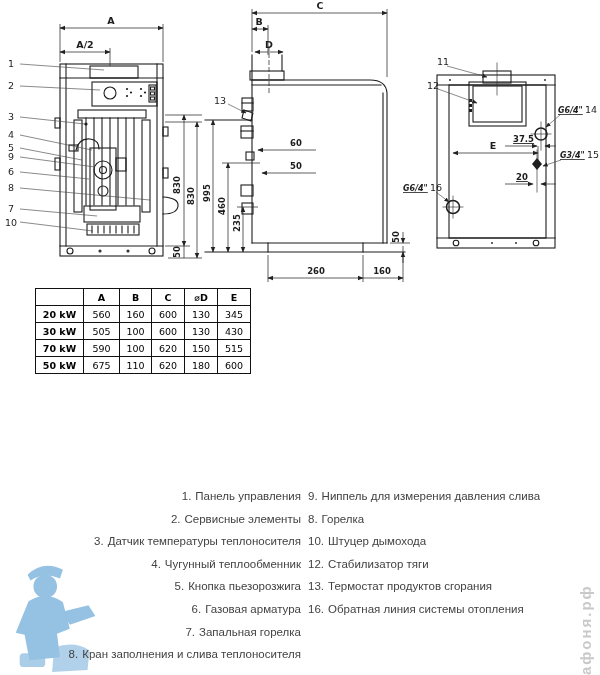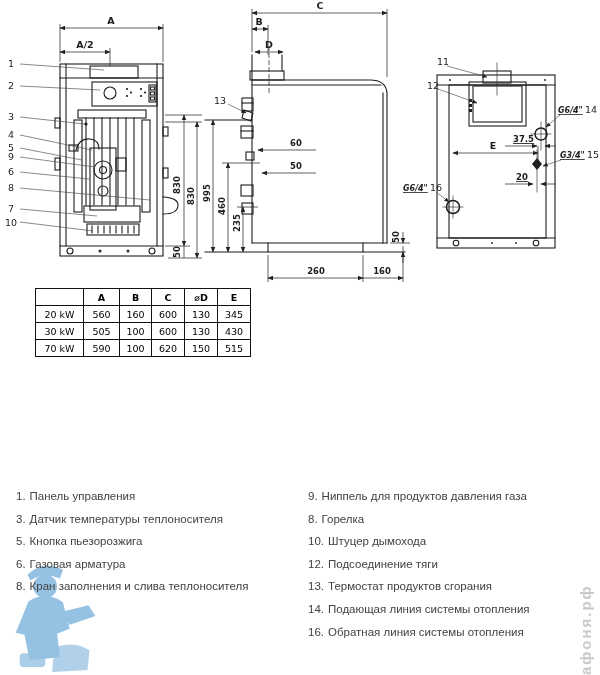--- a/index.html
+++ b/index.html
@@ -12,25 +12,25 @@
   .leader{stroke:#4a4a4a;fill:none;stroke-width:.65;}
   .num{font-size:9.5px;}
   .dimtxt{font-size:8.5px;font-weight:600;}
   .letter{font-size:9.5px;font-weight:600;}
   .u{text-decoration:underline;}
   .thread{font-size:8px;font-weight:700;font-style:italic;text-decoration:underline;}
   .spec-table{position:absolute;left:35px;top:288px;border-collapse:collapse;background:#fff;}
   .spec-table td,.spec-table th{border:1.6px solid #111;text-align:center;vertical-align:middle;
       font-family:"DejaVu Sans",sans-serif;font-size:9.5px;height:16px;padding:0 2px;}
   .spec-table th{font-weight:700;}
-  .spec-table td.power{font-weight:400;}
+  .spec-table td.power{font-weight:700;}
   .spec-table col.c0{width:48px}.spec-table col.c1{width:36px}.spec-table col.c2{width:32px}
   .spec-table col.c3{width:33px}.spec-table col.c4{width:33px}.spec-table col.c5{width:33px}
   .legend-col{position:absolute;top:490px;}
-  .legend-col.left{left:16px;width:285px;}
+  .legend-col.left{left:16px;width:285px;text-align:right;}
   .legend-col.right{left:308px;width:288px;}
   .legend-item{font-size:11.5px;line-height:12px;color:#424242;margin-bottom:10.6px;white-space:nowrap;}
   .legend-item .n{margin-right:4px;}
   .wm-text{position:absolute;right:6px;top:560px;height:115px;color:#c9c9c9;font-weight:700;
       font-size:15px;letter-spacing:2px;writing-mode:vertical-rl;transform:rotate(180deg);
       font-family:"Liberation Sans",sans-serif;user-select:none;}
   .mascot{position:absolute;left:0px;top:554px;opacity:.5;}
 </style>
 </head>
 <body>
@@ -319,47 +319,57 @@
       <td>430</td>
     </tr>
     <tr>
       <td class="power">70 kW</td>
       <td>590</td>
       <td>100</td>
       <td>620</td>
       <td>150</td>
       <td>515</td>
     </tr>
+    <tr>
+      <td class="power">50 kW</td>
+      <td>675</td>
+      <td>110</td>
+      <td>620</td>
+      <td>180</td>
+      <td>600</td>
+    </tr>
   </tbody>
     </table>
 
   
   <svg class="mascot" width="118" height="120" viewBox="0 0 120 120">
     <g fill="#2e86c6">
       <path d="M28 20 q16 -15 36 -5 l-3 9 q-16 -7 -30 2 z"></path>
       <circle cx="46" cy="32" r="12"></circle>
       <path d="M29 47 q18 -11 35 1 l7 27 -13 5 3 24 -31 3 -5 -26 -9 -2 z"></path>
       <path d="M62 58 l28 -7 7 11 -26 9 z"></path>
       <path d="M55 94 q21 -7 36 3 l-2 20 -36 2 z" opacity=".75"></path>
       <rect x="20" y="100" width="26" height="14" rx="4" opacity=".8"></rect>
     </g>
   </svg>
   <div class="wm-text">афоня.рф</div>
 
   
   <div class="legend-col left">
     <div class="legend-item"><span class="n">1.</span><span>Панель управления</span></div>
+    <div class="legend-item"><span class="n">2.</span><span>Сервисные элементы</span></div>
     <div class="legend-item"><span class="n">3.</span><span>Датчик температуры теплоносителя</span></div>
+    <div class="legend-item"><span class="n">4.</span><span>Чугунный теплообменник</span></div>
     <div class="legend-item"><span class="n">5.</span><span>Кнопка пьезорозжига</span></div>
     <div class="legend-item"><span class="n">6.</span><span>Газовая арматура</span></div>
+    <div class="legend-item"><span class="n">7.</span><span>Запальная горелка</span></div>
     <div class="legend-item"><span class="n">8.</span><span>Кран заполнения и слива теплоносителя</span></div>
   </div>
   <div class="legend-col right">
-    <div class="legend-item"><span class="n">9.</span><span>Ниппель для продуктов давления газа</span></div>
+    <div class="legend-item"><span class="n">9.</span><span>Ниппель для измерения давления слива</span></div>
     <div class="legend-item"><span class="n">8.</span><span>Горелка</span></div>
     <div class="legend-item"><span class="n">10.</span><span>Штуцер дымохода</span></div>
-    <div class="legend-item"><span class="n">12.</span><span>Подсоединение тяги</span></div>
+    <div class="legend-item"><span class="n">12.</span><span>Стабилизатор тяги</span></div>
     <div class="legend-item"><span class="n">13.</span><span>Термостат продуктов сгорания</span></div>
-    <div class="legend-item"><span class="n">14.</span><span>Подающая линия системы отопления</span></div>
     <div class="legend-item"><span class="n">16.</span><span>Обратная линия системы отопления</span></div>
   </div>
 
 </div>
 
 </body></html>

